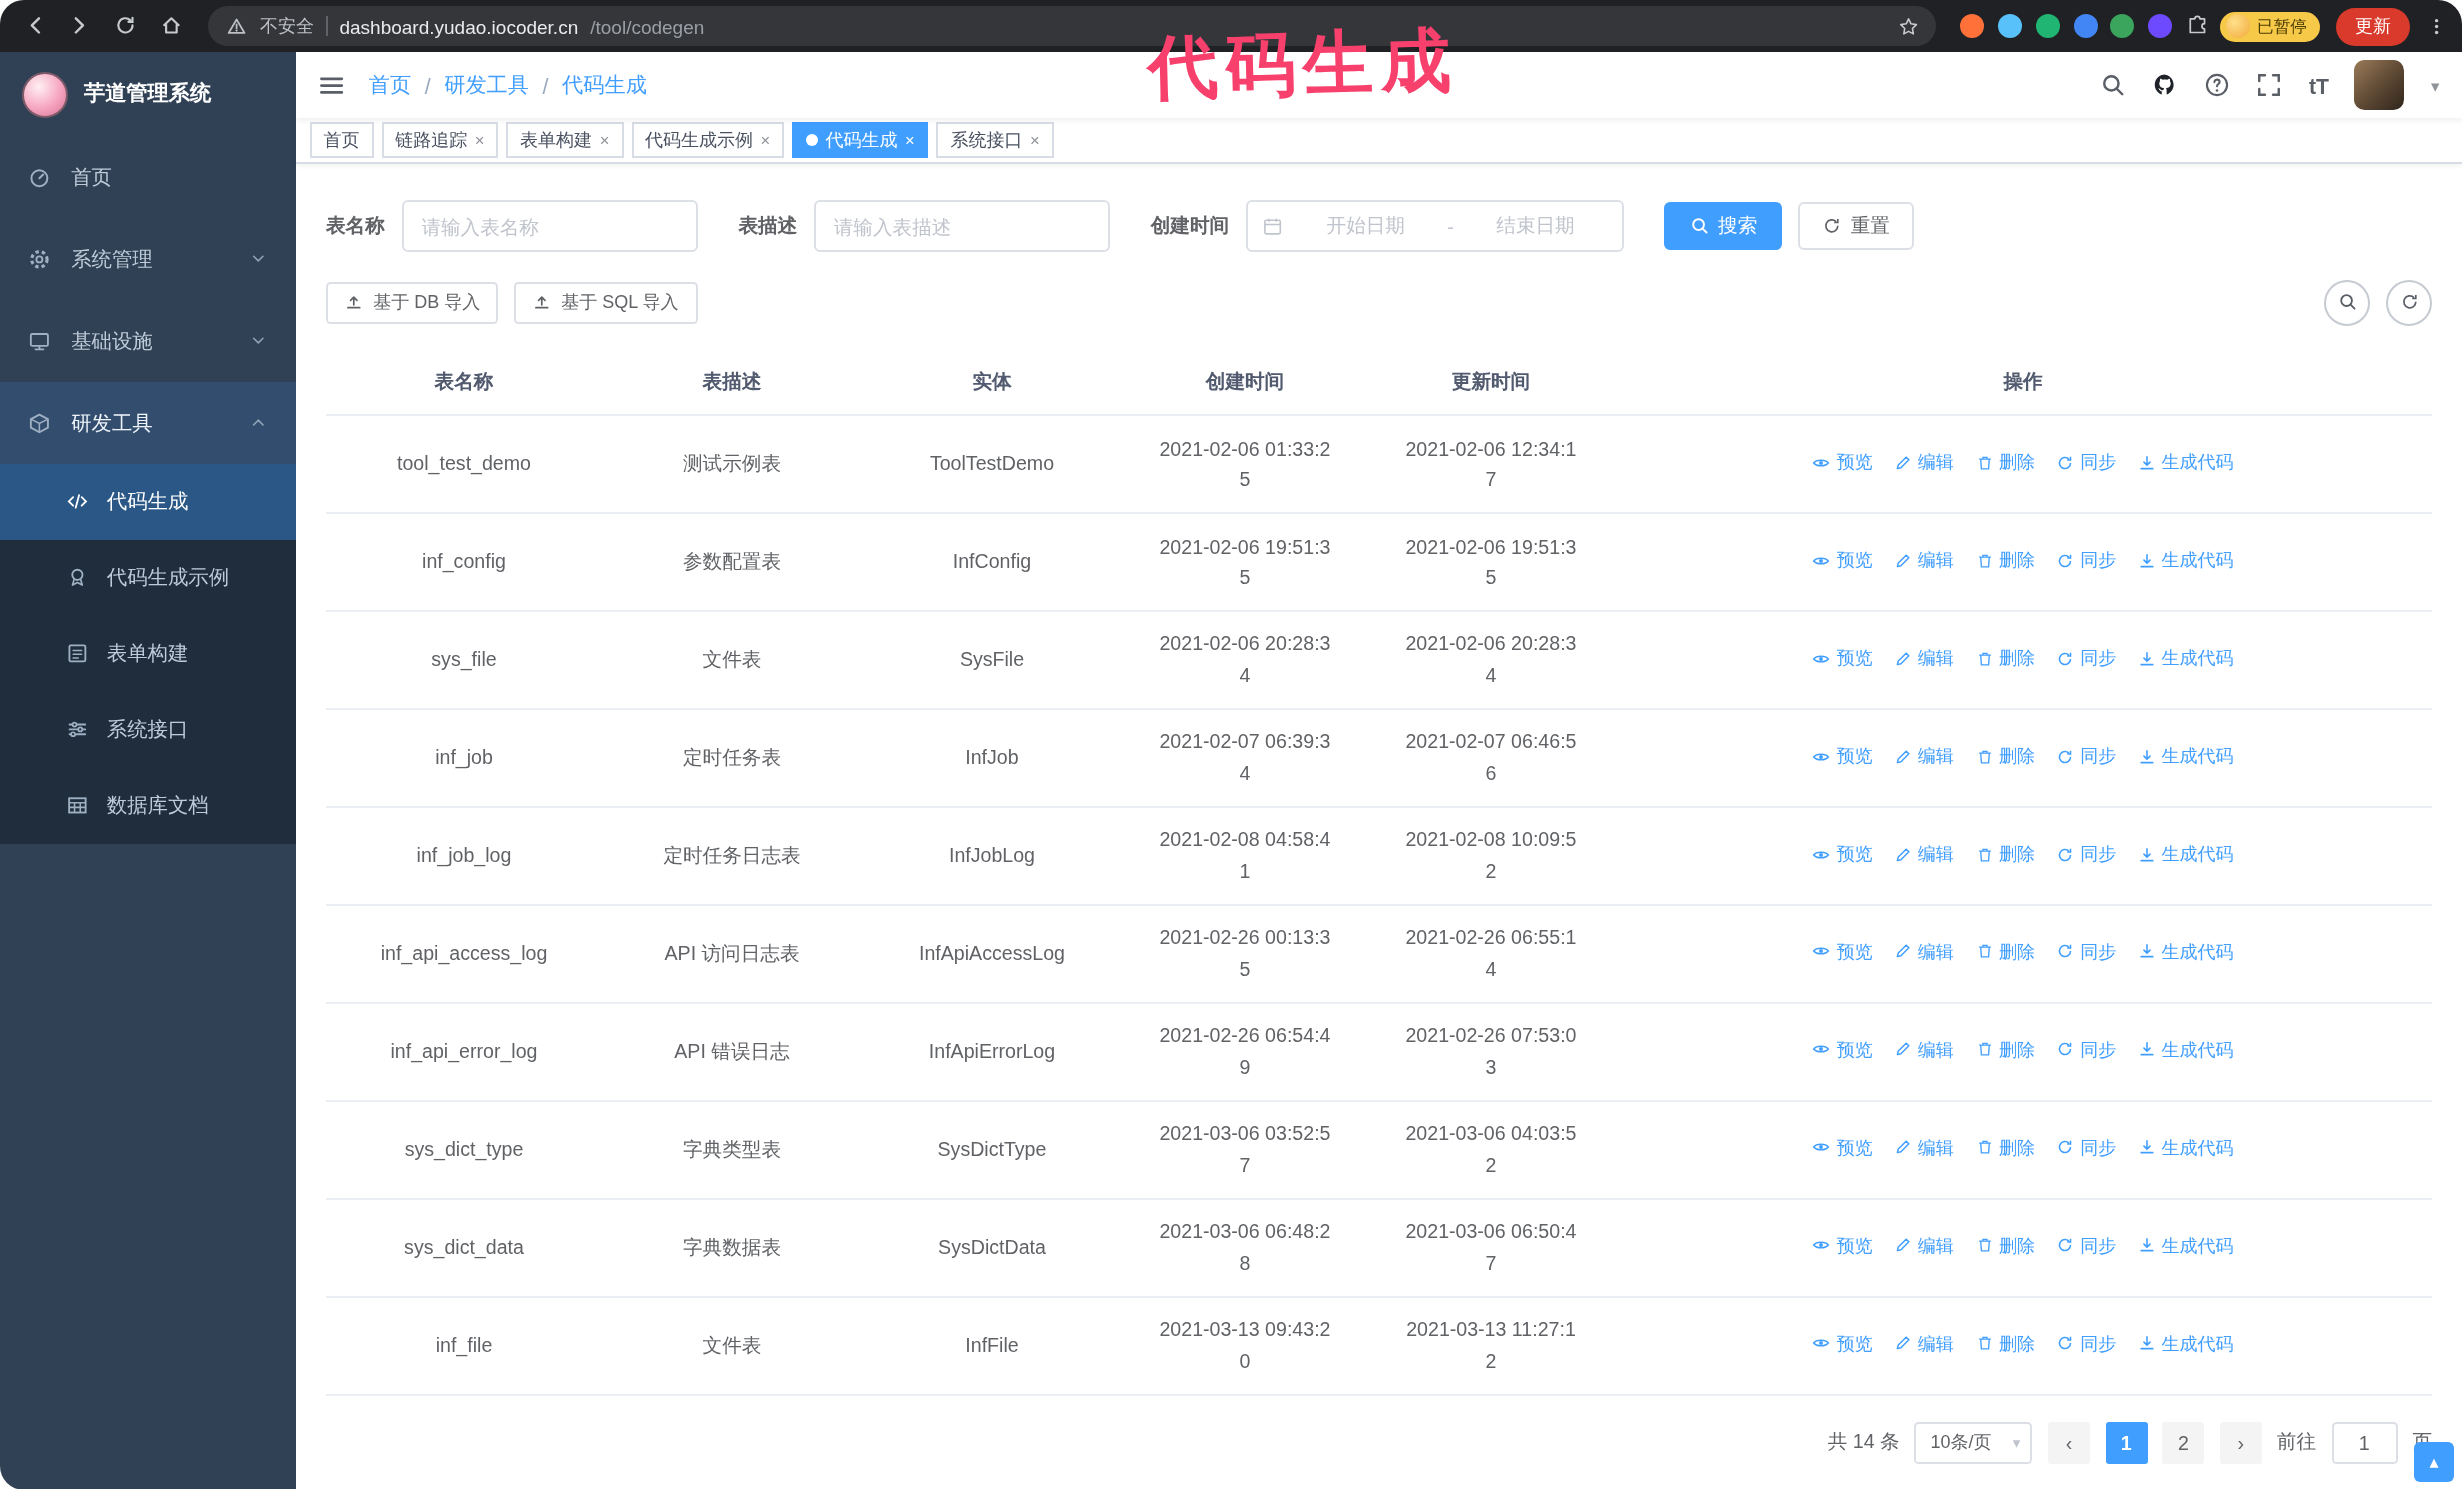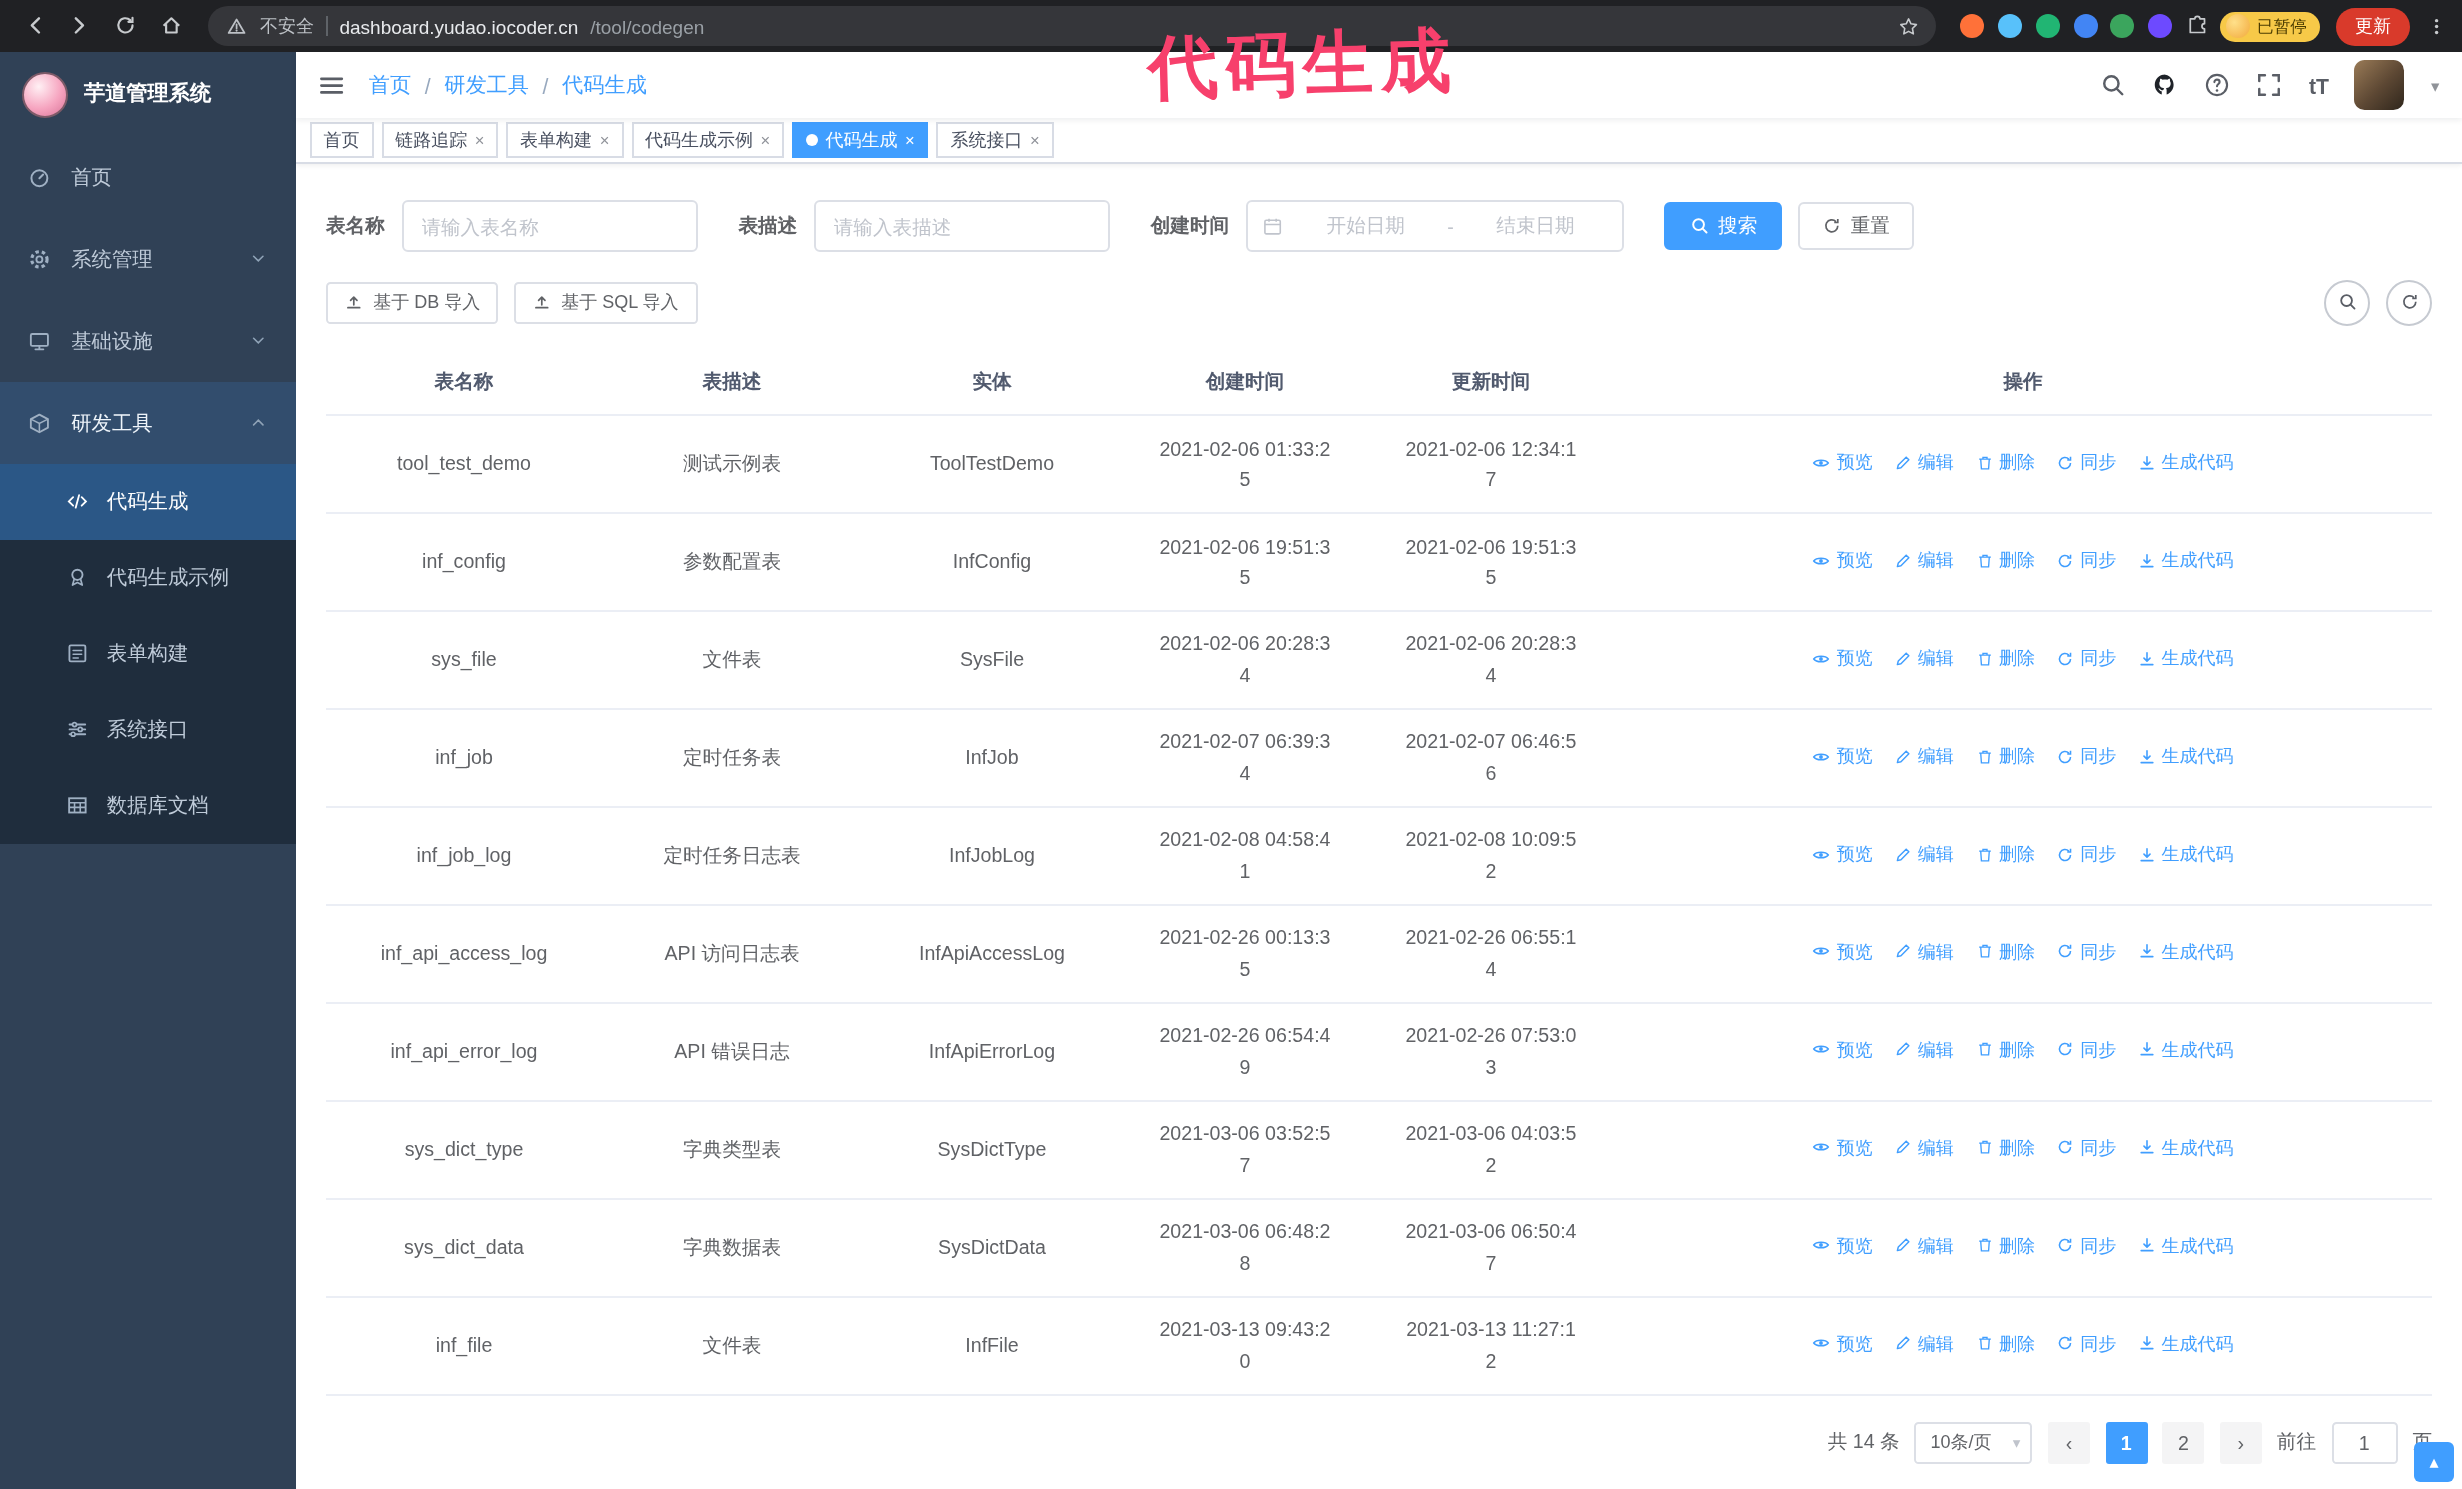--- a/index.html
+++ b/index.html
@@ -1,18 +1,18 @@
 <!DOCTYPE html>
 <html style="font-size:12px"><head>
 <meta charset="utf-8">
 <style>
   * { margin:0; padding:0; box-sizing:border-box; }
   html,body { width:2462px; height:1490px; background:#fff; }
   body { font-family:"Liberation Sans","DejaVu Sans",sans-serif; overflow:hidden; }
-  .viewport { width:2462px; height:1490px; position:relative; overflow:hidden; }
+  .viewport { width:2462px; height:1490px; position:relative; overflow:hidden;border-radius:24px; }
   .scale { width:1231px; height:745px; transform:scale(2); transform-origin:0 0; position:relative; overflow:hidden; background:#fff; }
   .svg { width:1em; height:1em; display:inline-block; vertical-align:-0.12em; }
 
   
   .browser-bar { height:26px; background:#202124; display:flex; align-items:center; padding:0 7.6px; gap:3px; position:relative; z-index:5; }
   .nav-btn { width:19.7px; height:19.7px; border-radius:50%; display:flex; align-items:center; justify-content:center; color:#c7cacd; font-size:11.4px; flex:0 0 auto; cursor:pointer; }
   .omnibox { flex:1 1 auto; height:20.5px; margin:0 6px; background:#35363a; border-radius:10.6px; display:flex; align-items:center; gap:6px; padding:0 9px; font-size:9px; color:#bdc1c6; }
   .omnibox .divider { width:0.8px; height:10.6px; background:#5f6368; }
   .omnibox .host { color:#e8eaed; font-size:9.5px; }
   .omnibox .path { color:#9aa0a6; font-size:9.5px; }

